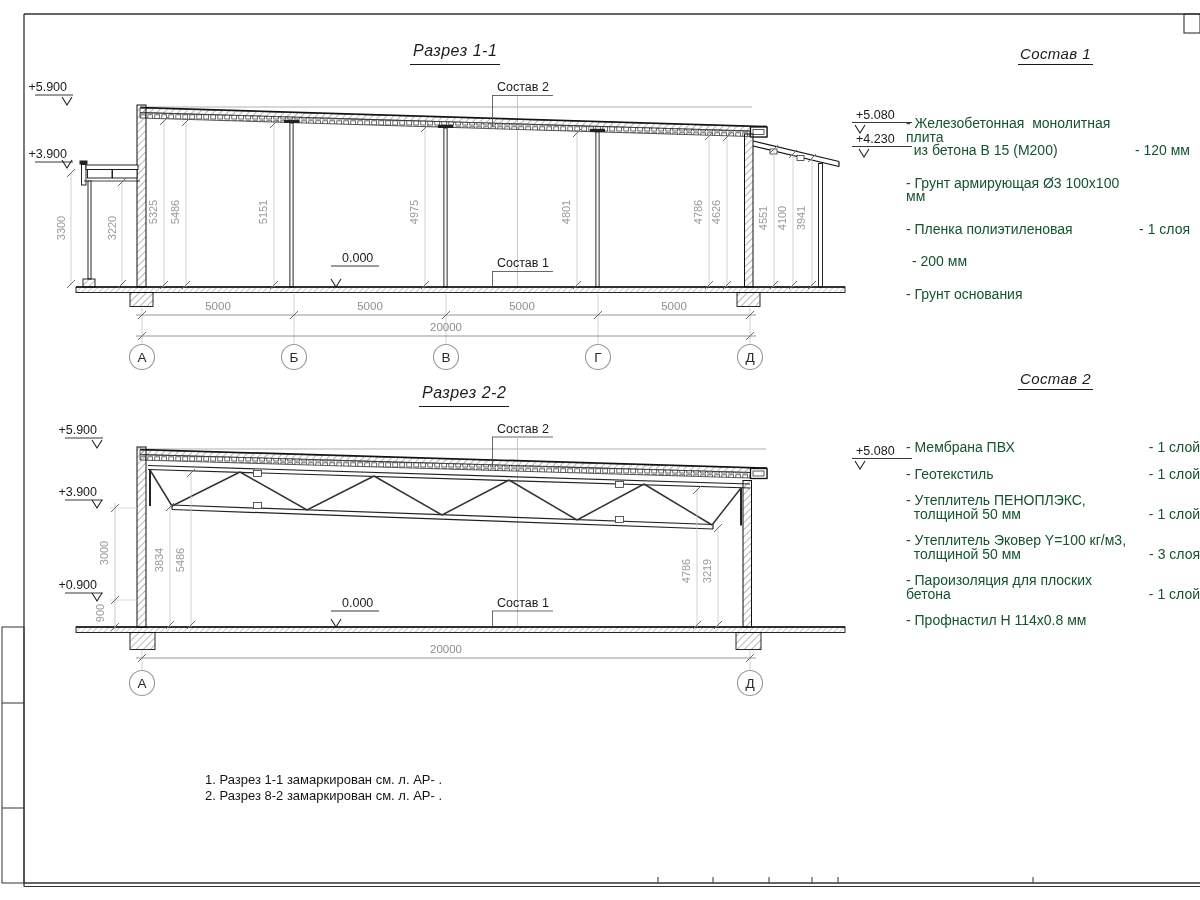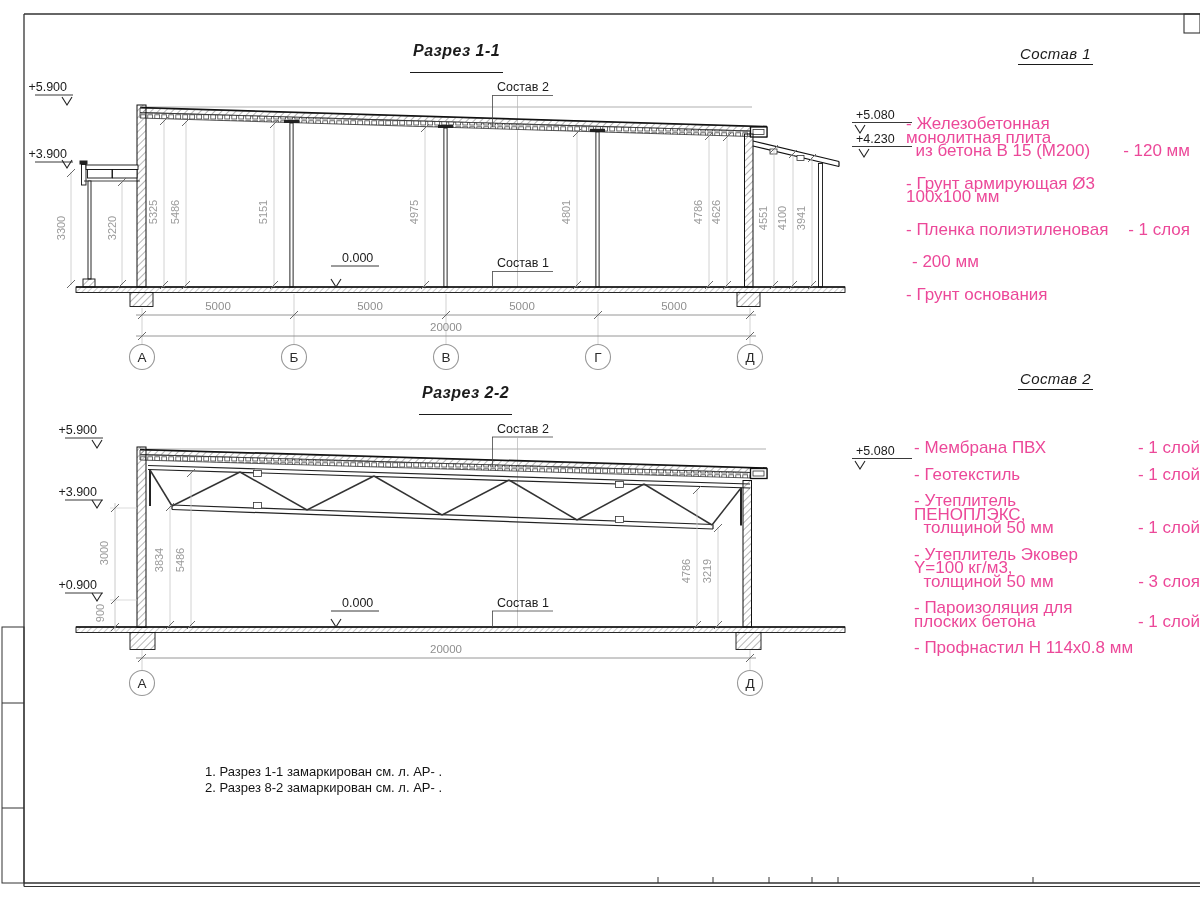--- a/index.html
+++ b/index.html
@@ -1,29 +1,29 @@
 <!DOCTYPE html>
 <html><head>
 <meta charset="utf-8">
 <style>
   html,body{margin:0;padding:0;background:#e8e8e8;}
   .page{position:relative;width:1200px;height:900px;background:#ffffff;overflow:hidden;
         font-family:"Liberation Sans",sans-serif;color:#1b1b1b;}
   .abs{position:absolute;}
-  .sec-title{font-style:italic;font-weight:bold;font-size:16px;color:#1b1b1b;
-             border-bottom:1.4px solid #1b1b1b;padding:0 3px 12px 3px;letter-spacing:.5px;}
+  .sec-title{font-style:italic;font-weight:normal;font-size:16px;color:#1b1b1b;
+             border-bottom:1.4px solid #1b1b1b;padding:0 3px 4px 3px;letter-spacing:.5px;}
   .sostav-head{font-style:italic;font-size:15px;color:#1b1b1b;border-bottom:1.2px solid #1b1b1b;
                padding:0 2px 2px 2px;letter-spacing:.4px;}
-  .sostav-list{font-size:17px;line-height:13.5px;color:#ec4899;}
+  .sostav-list{font-size:14px;line-height:13.5px;color:#14532d;}
   .sostav-item{display:flex;justify-content:space-between;align-items:flex-end;}
   .s1 .sostav-item{margin-bottom:19px;}
-  .s2 .sostav-item{margin-bottom:13px;margin-left:8px;}
+  .s2 .sostav-item{margin-bottom:13px;}
   .item-text{white-space:pre-wrap;max-width:232px;}
   .item-value{white-space:nowrap;padding-left:6px;}
-  .notes{font-size:13px;line-height:16px;color:#151515;}
+  .notes{font-size:13px;line-height:16px;color:#151515;margin-top:8px;}
   svg text{font-family:"Liberation Sans",sans-serif;}
   .t-dim{fill:#9b9b9b;font-size:11px;}
   .t-chain{fill:#8f8f8f;font-size:11.5px;}
   .t-lvl{fill:#1b1b1b;font-size:12.5px;}
   .t-lbl{fill:#1b1b1b;font-size:12.5px;}
   .t-ax{fill:#2a2a2a;font-size:13.5px;}
 </style>
 </head>
 <body>
 

